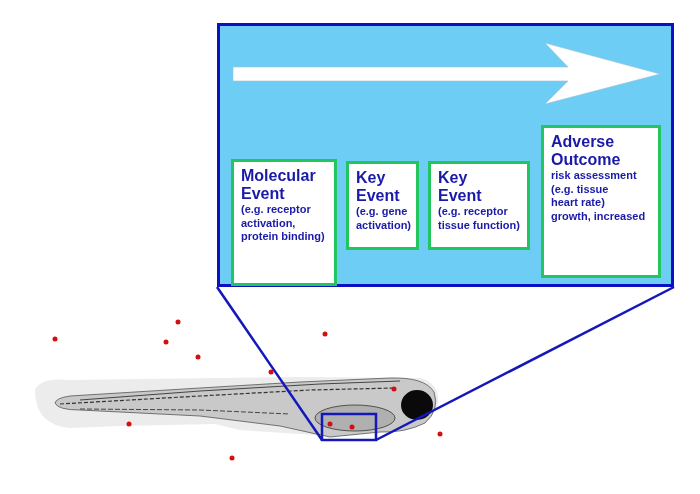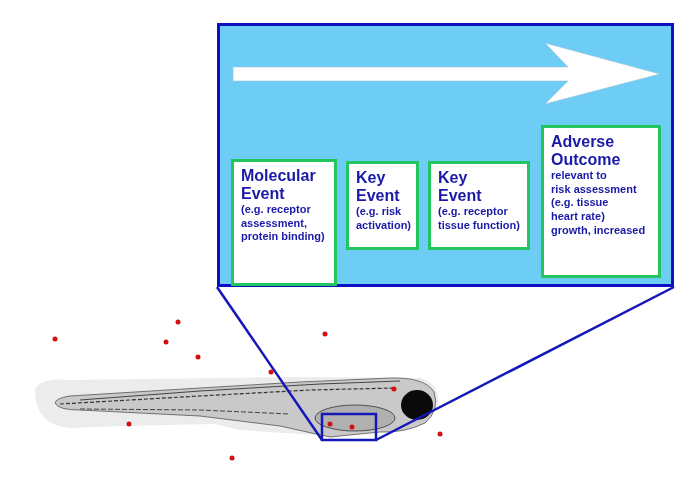--- a/index.html
+++ b/index.html
@@ -50,39 +50,38 @@
     <circle cx="352" cy="427" r="2.5"></circle>
     <circle cx="440" cy="434" r="2.5"></circle>
     <circle cx="232" cy="458" r="2.5"></circle>
   </g>
 </svg>
 
 <div class="box" id="b1">
   <span class="title">Molecular</span>
   <span class="title">Event</span>
   <span class="small">(e.g. receptor</span>
-  <span class="small">assessment,</span>
+  <span class="small">activation,</span>
   <span class="small">protein binding)</span>
 </div>
 
 <div class="box" id="b2">
   <span class="title">Key</span>
   <span class="title">Event</span>
-  <span class="small">(e.g. risk</span>
+  <span class="small">(e.g. gene</span>
   <span class="small">activation)</span>
 </div>
 
 <div class="box" id="b3">
   <span class="title">Key</span>
   <span class="title">Event</span>
   <span class="small">(e.g. receptor</span>
   <span class="small">tissue function)</span>
 </div>
 
 <div class="box" id="b4">
   <span class="title">Adverse</span>
   <span class="title">Outcome</span>
-  <span class="small">relevant to</span>
   <span class="small">risk assessment</span>
   <span class="small">(e.g. tissue</span>
   <span class="small">heart rate)</span>
   <span class="small">growth, increased</span>
 </div>
 
 </body></html>

